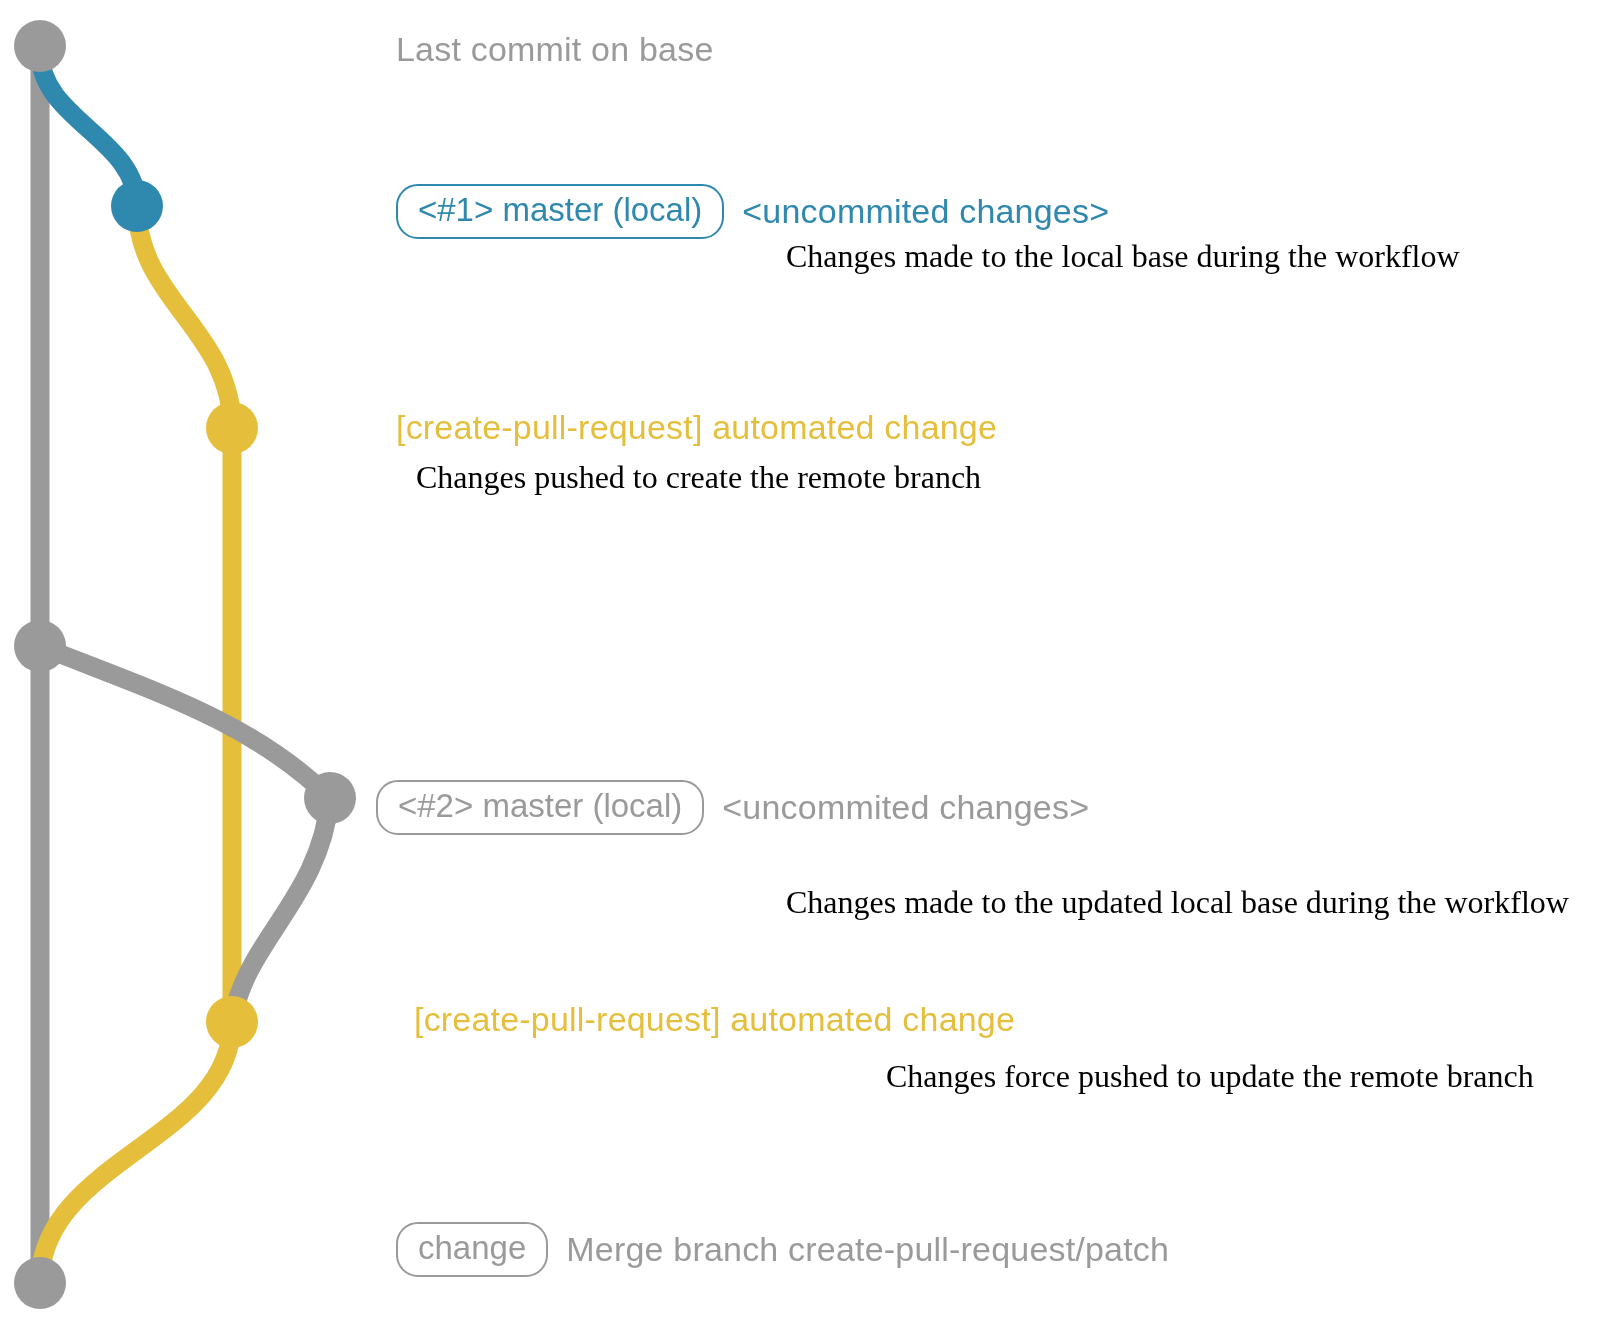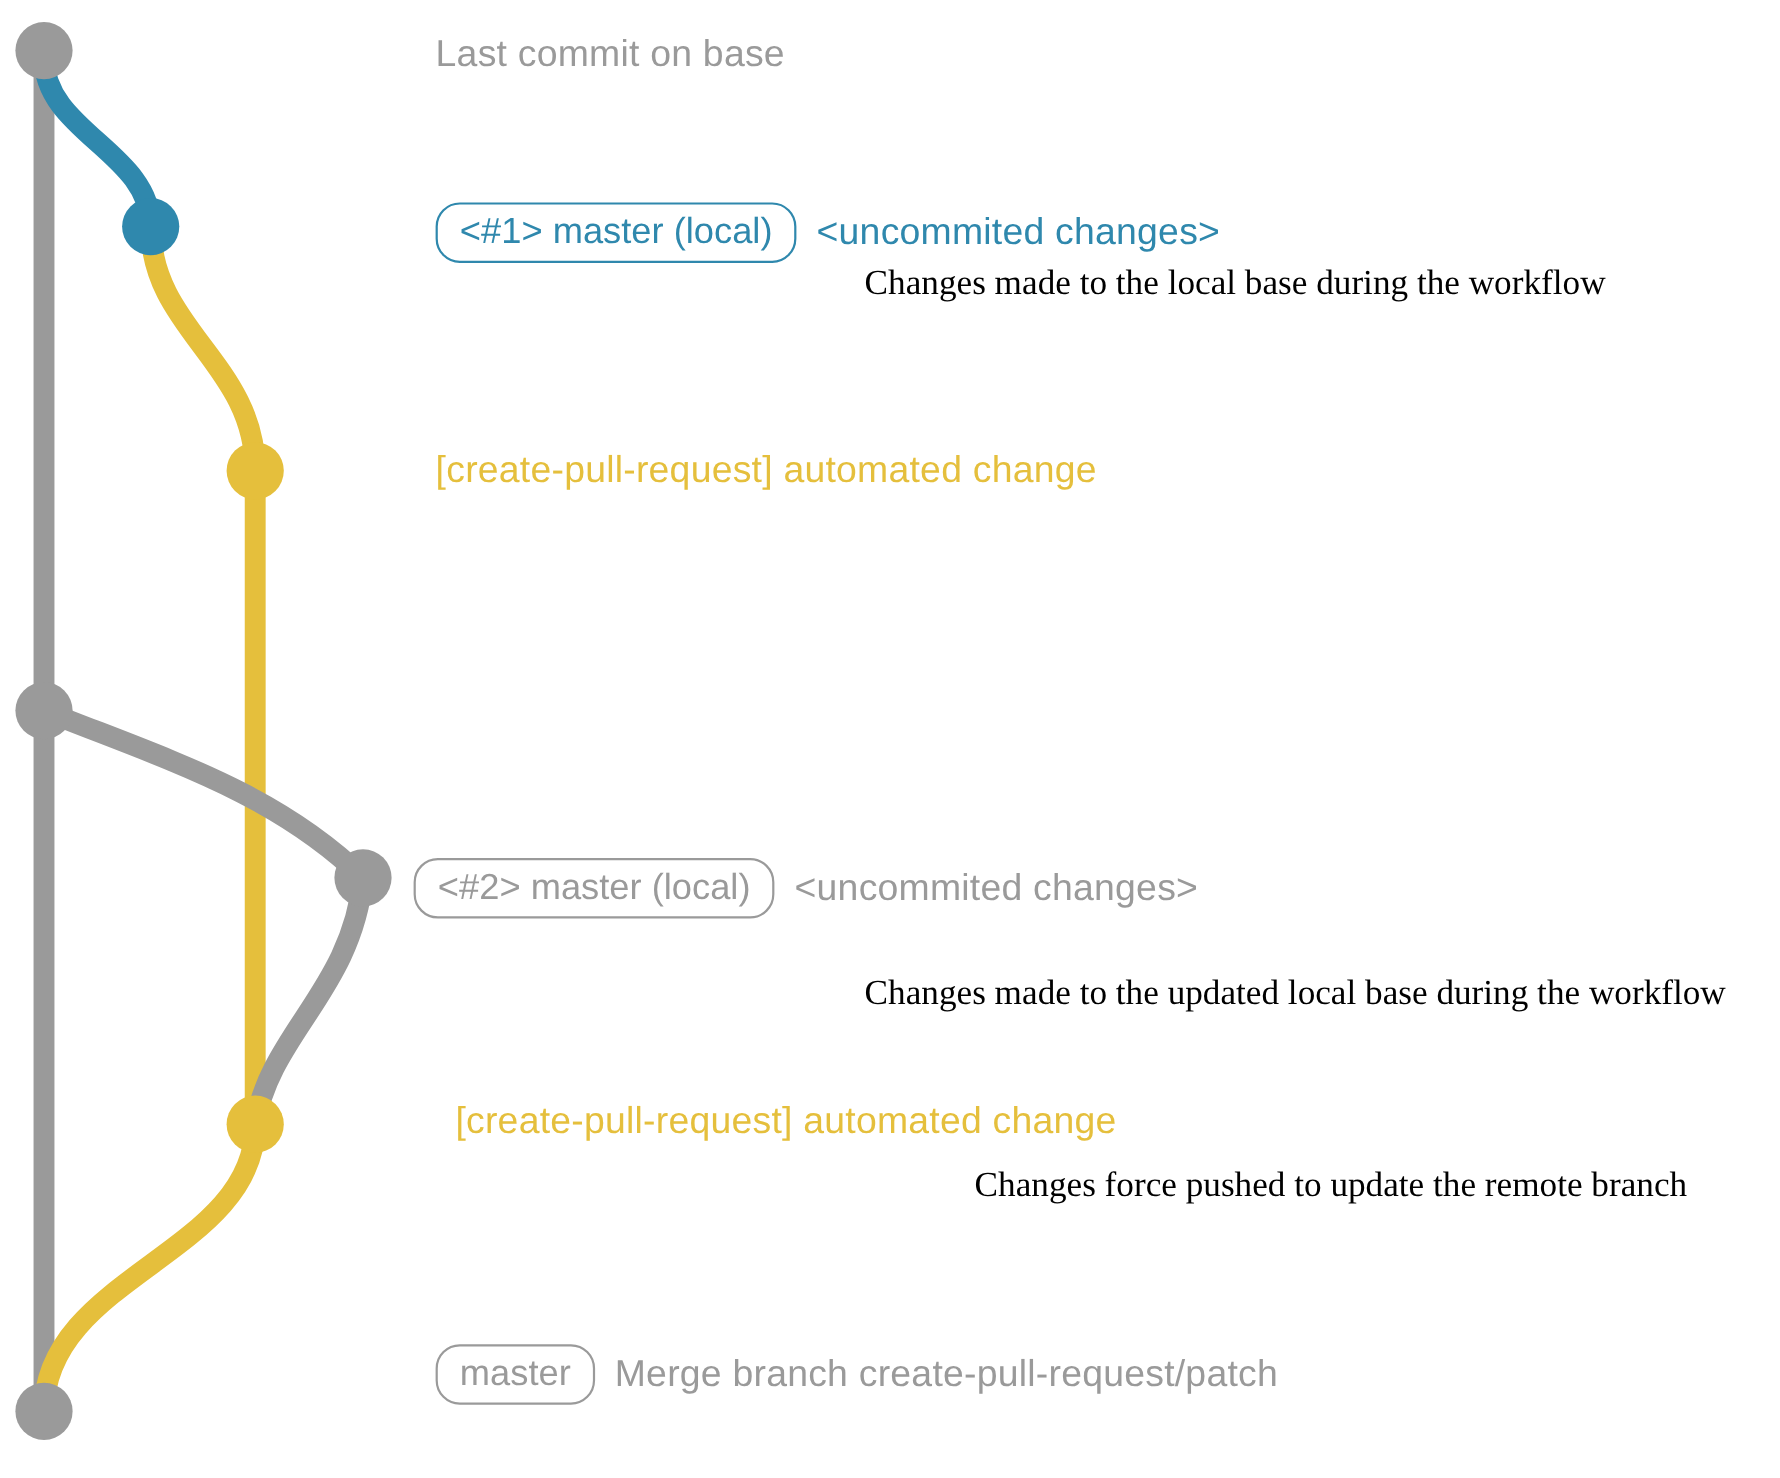--- a/index.html
+++ b/index.html
@@ -120,35 +120,36 @@
     <div class="row" style="left:396px; top:184px;">
       <span class="badge blue">&lt;#1&gt; master (local)</span>
       <span class="badge-gap"></span>
       <span class="commit-title c-blue">&lt;uncommited changes&gt;</span>
     </div>
     <div class="subrow" style="left:786px; top:238px;">Changes made to the local base during the workflow</div>
 
     <div class="row" style="left:396px; top:408px;">
       <span class="commit-title c-amber">[create-pull-request] automated change</span>
     </div>
+    <div class="subrow" style="left:416px; top:459px;">Changes pushed to create the remote branch</div>
 
 
     <div class="row" style="left:376px; top:780px;">
       <span class="badge gray">&lt;#2&gt; master (local)</span>
       <span class="badge-gap"></span>
       <span class="commit-title c-gray">&lt;uncommited changes&gt;</span>
     </div>
     <div class="subrow" style="left:786px; top:836px;margin-top:48px;">Changes made to the updated local base during the workflow</div>
 
     <div class="row" style="left:396px; top:1000px;">
       <span class="badge-gap"></span>
       <span class="commit-title c-amber">[create-pull-request] automated change</span>
     </div>
     <div class="subrow" style="left:876px; top:1058px;margin-left:10px;">Changes force pushed to update the remote branch</div>
 
     <div class="row" style="left:396px; top:1222px;">
-      <span class="badge gray">master</span>
+      <span class="badge gray">change</span>
       <span class="badge-gap"></span>
       <span class="commit-title c-gray">Merge branch create-pull-request/patch</span>
     </div>
 
   </div>
 </div>
 
 </body></html>

